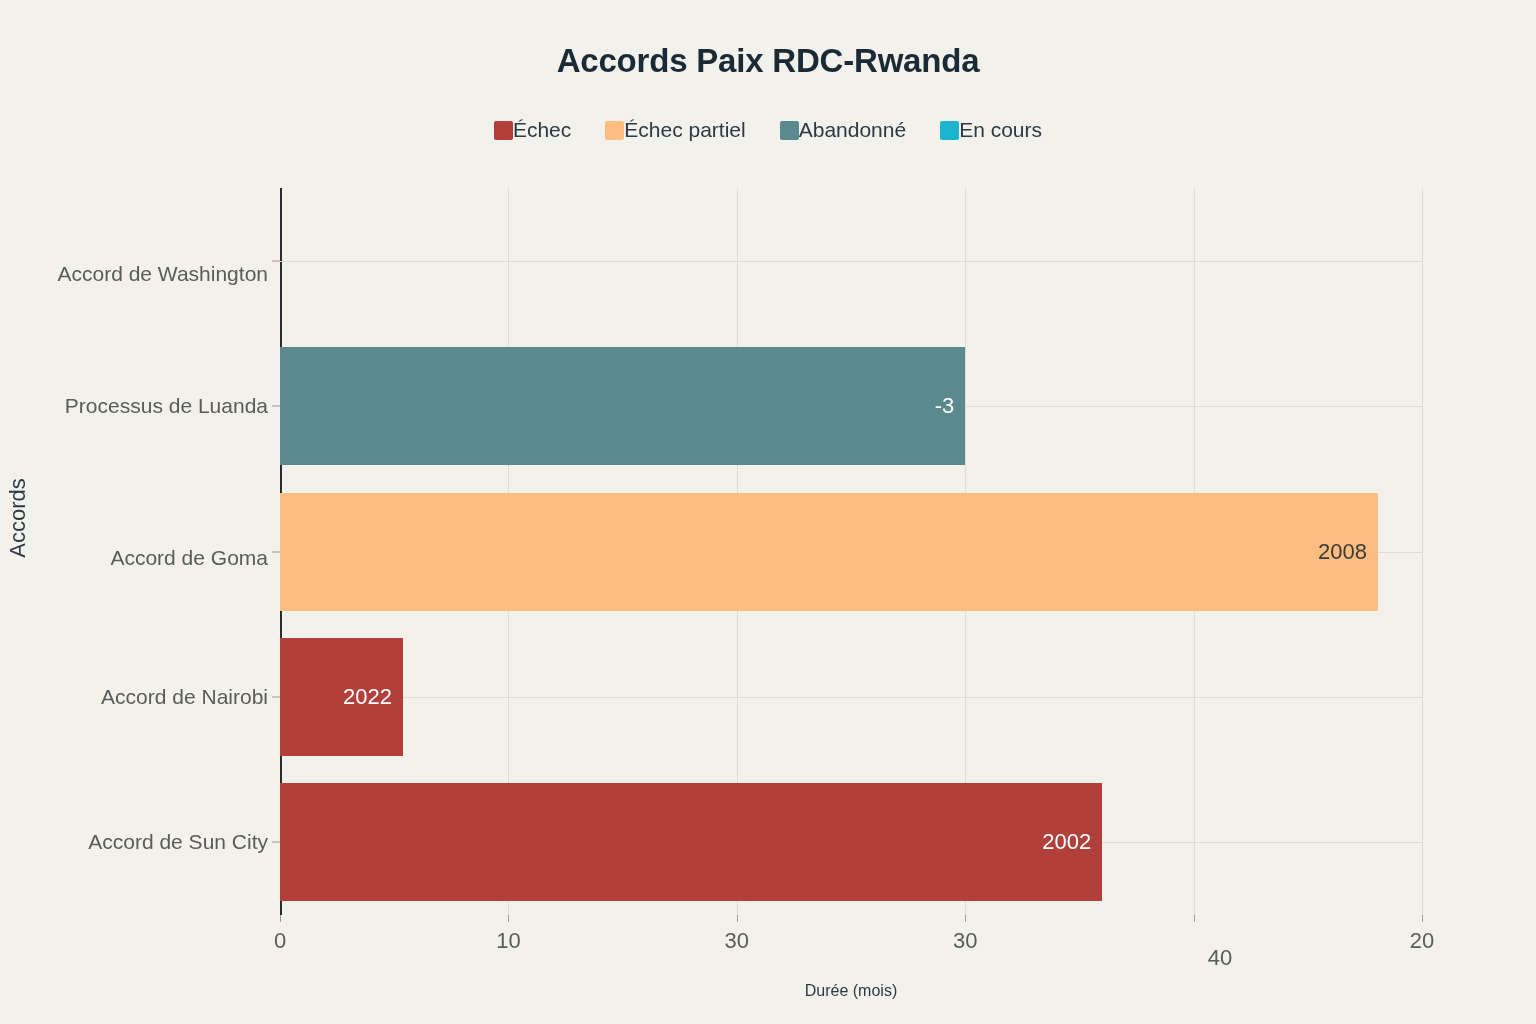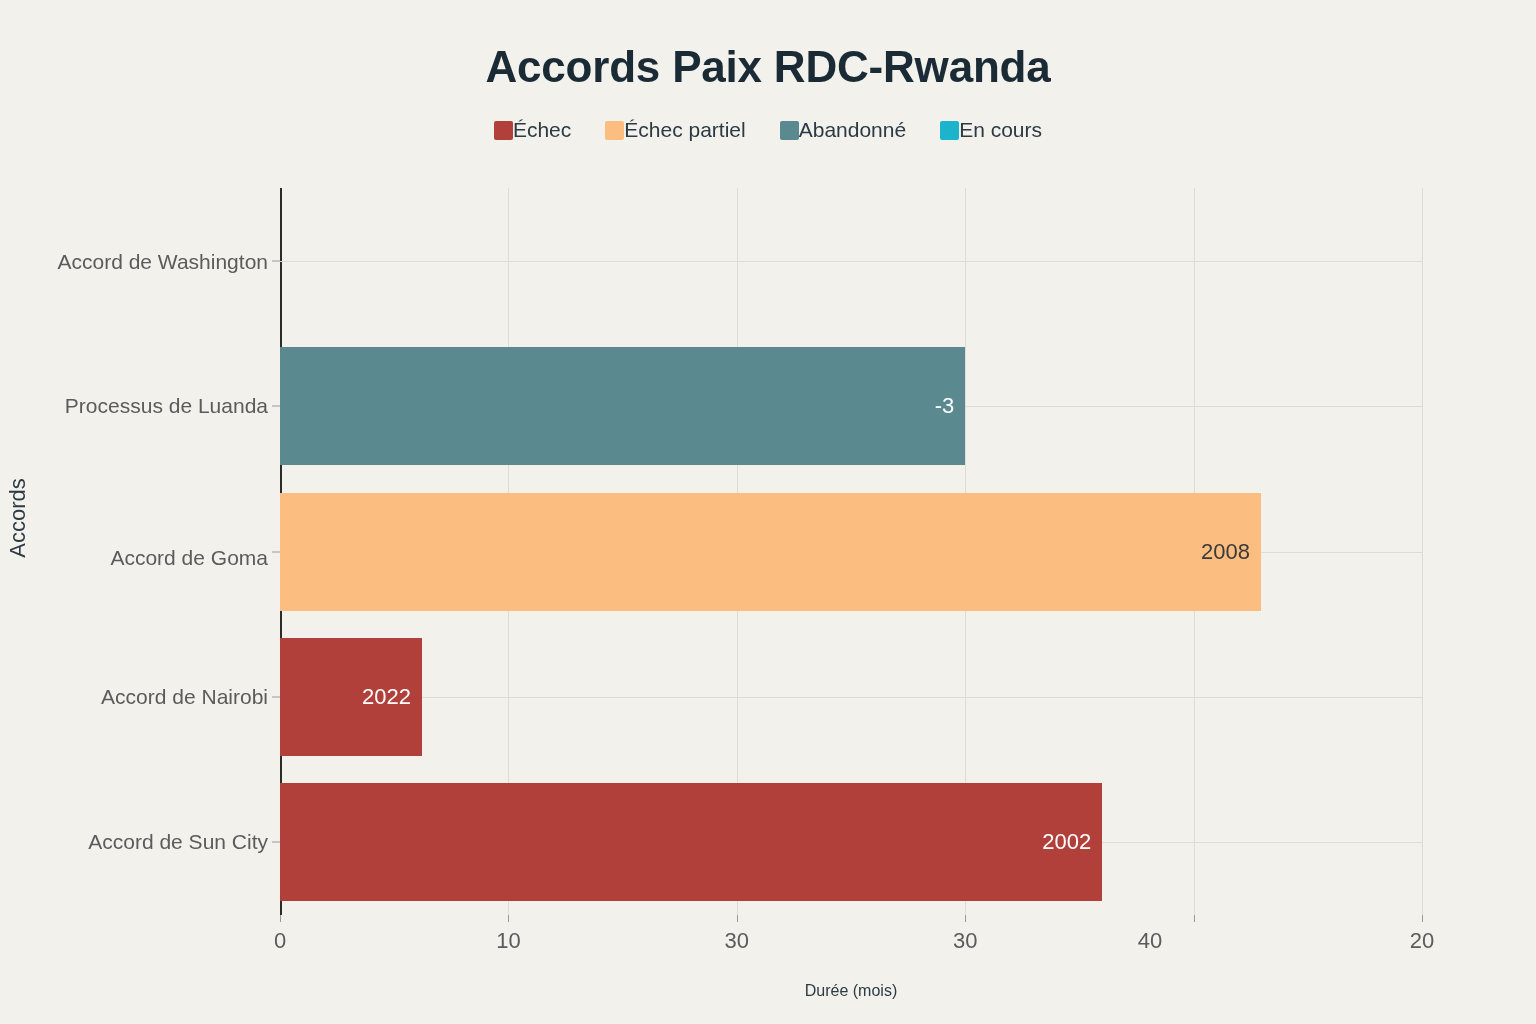--- a/index.html
+++ b/index.html
@@ -15,21 +15,21 @@
     position: relative;
   }
 
   
   #chart-title {
     position: absolute;
     top: 42px;
     left: 0;
     width: 1536px;
     text-align: center;
-    font-size: 44px;
+    font-size: 33px;
     font-weight: 700;
     color: #1B2B36;
     letter-spacing: -0.2px;
   }
 
   
   #legend {
     position: absolute;
     top: 118px;
     left: 0;
@@ -189,51 +189,51 @@
       <div class="gridline-v" style="left: 456.8px;"></div>
       <div class="gridline-v" style="left: 685.2px;"></div>
       <div class="gridline-v" style="left: 913.6px;"></div>
       <div class="gridline-v" style="left: 1142px;"></div>
       <div class="gridline-h" style="top: 72.7px;"></div>
       <div class="gridline-h" style="top: 218.1px;"></div>
       <div class="bar" style="left: 0px; top: 159.1px; width: 685.2px; background: rgb(90, 138, 144);">
         <span class="bar-value light">-3</span>
       </div>
       <div class="gridline-h" style="top: 363.5px;"></div>
-      <div class="bar" style="left: 0px; top: 304.5px; width: 981px; background: rgb(252, 190, 128);">
+      <div class="bar" style="left: 0px; top: 304.5px; width: 1098px; background: rgb(252, 190, 128);">
         <span class="bar-value dark">2008</span>
       </div>
       <div class="gridline-h" style="top: 508.9px;"></div>
-      <div class="bar" style="left: 0px; top: 449.9px; width: 142px; background: rgb(178, 64, 58);">
+      <div class="bar" style="left: 0px; top: 449.9px; width: 123px; background: rgb(178, 64, 58);">
         <span class="bar-value light">2022</span>
       </div>
       <div class="gridline-h" style="top: 654.3px;"></div>
       <div class="bar" style="left: 0px; top: 595.3px; width: 822.24px; background: rgb(178, 64, 58);">
         <span class="bar-value light">2002</span>
       </div>
     </div>
 
   <div id="yaxis-title">Accords</div>
   <div id="xaxis-title">Durée (mois)</div>
 
 <div class="ytick-mark" style="top: 260.7px;"></div>
-    <div class="ytick-label" style="top: 262px;">Accord de Washington</div>
+    <div class="ytick-label" style="top: 274px;">Accord de Washington</div>
     <div class="ytick-mark" style="top: 406.1px;"></div>
     <div class="ytick-label" style="top: 406.1px;">Processus de Luanda</div>
     <div class="ytick-mark" style="top: 551.5px;"></div>
     <div class="ytick-label" style="top: 551.5px; margin-top: 6px;">Accord de Goma</div>
     <div class="ytick-mark" style="top: 696.9px;"></div>
     <div class="ytick-label" style="top: 696.9px; margin-left: 10px;">Accord de Nairobi</div>
     <div class="ytick-mark" style="top: 842.3px;"></div>
     <div class="ytick-label" style="top: 842.3px;">Accord de Sun City</div>
     <div class="xtick-mark" style="left: 280px;"></div>
     <div class="xtick-label" style="left: 280px;">0</div>
     <div class="xtick-mark" style="left: 508.4px;"></div>
     <div class="xtick-label" style="left: 508.4px;">10</div>
     <div class="xtick-mark" style="left: 736.8px;"></div>
     <div class="xtick-label" style="left: 736.8px;">30</div>
     <div class="xtick-mark" style="left: 965.2px;"></div>
     <div class="xtick-label" style="left: 965.2px;">30</div>
     <div class="xtick-mark" style="left: 1193.6px;"></div>
-    <div class="xtick-label" style="left: 1150px;">40</div>
+    <div class="xtick-label" style="left: 1220px; margin-top: 17px;">40</div>
     <div class="xtick-mark" style="left: 1422px;"></div>
     <div class="xtick-label" style="left: 1422px;">20</div>
   </div>
 
 </body></html>

